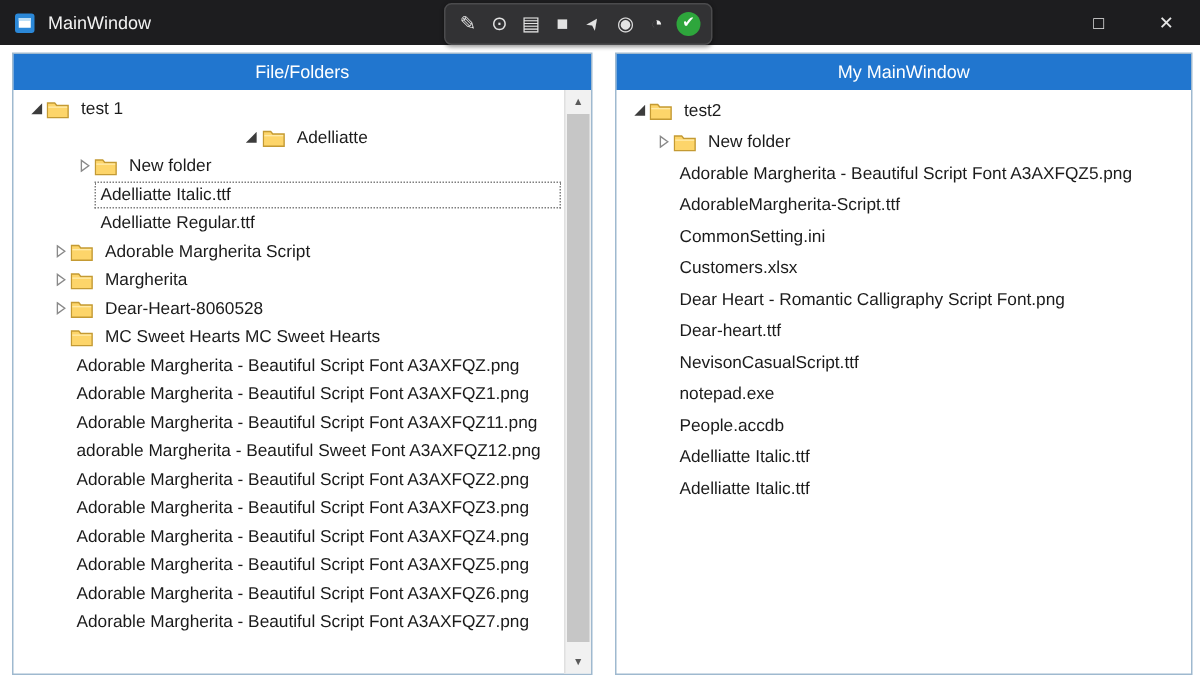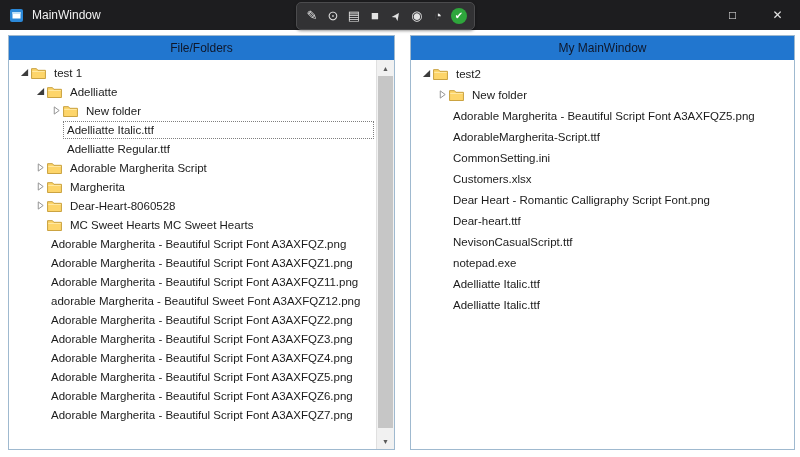--- a/index.html
+++ b/index.html
@@ -41,21 +41,21 @@
   }
 
   
   .panel{
     position:absolute;top:35px;bottom:7px;background:#ffffff;
     border:1px solid #9fb9cf;
   }
   .panel-left{left:8px;width:385px;}
   .panel-right{left:410px;width:383px;}
   .panel-header{
-    height:24px;background:#2176cf;color:#0f172a;font-size:12px;
+    height:24px;background:#2176cf;color:#ffffff;font-size:12px;
     display:flex;align-items:center;justify-content:center;
   }
 
   
   .tree{
     position:absolute;top:24px;left:0;right:0;bottom:0;
     overflow:hidden;padding-top:3px;
   }
   .panel-left .tree{right:17px;}
   .tree-row{
@@ -132,21 +132,21 @@
           </svg>
         </span>
         <span class="folder" data-name="folder-icon">
           <svg width="15" height="12" viewBox="0 0 16 13">
             <path d="M0.5 1.8 L5.8 1.8 L7.3 3.6 L15.5 3.6 L15.5 12.5 L0.5 12.5 Z" fill="#fdd56a" stroke="#c49a33" stroke-width="1"></path>
             <rect x="1.2" y="4.3" width="13.6" height="1" fill="#ffeaa8"></rect>
           </svg>
         </span>
         <span class="label" data-name="tree-item-label">test 1</span>
       </div>
-      <div class="tree-row" data-name="tree-item-folder" style="padding-left: 24px;">
+      <div class="tree-row" data-name="tree-item-folder" style="padding-left: 24px; justify-content: center;">
         <span class="expander" data-name="expander-expanded-icon">
           <svg width="9" height="9" viewBox="0 0 10 10">
             <path d="M9 1v8H1z" fill="#3c3c3c"></path>
           </svg>
         </span>
         <span class="folder" data-name="folder-icon">
           <svg width="15" height="12" viewBox="0 0 16 13">
             <path d="M0.5 1.8 L5.8 1.8 L7.3 3.6 L15.5 3.6 L15.5 12.5 L0.5 12.5 Z" fill="#fdd56a" stroke="#c49a33" stroke-width="1"></path>
             <rect x="1.2" y="4.3" width="13.6" height="1" fill="#ffeaa8"></rect>
           </svg>
@@ -333,20 +333,24 @@
       <div class="tree-row" data-name="tree-item-file" style="padding-left: 24px;">
         <span class="expander" data-name="expander-spacer"></span>
         <span class="label" data-name="tree-item-label">NevisonCasualScript.ttf</span>
       </div>
       <div class="tree-row" data-name="tree-item-file" style="padding-left: 24px; text-align: center;">
         <span class="expander" data-name="expander-spacer"></span>
         <span class="label" data-name="tree-item-label">notepad.exe</span>
       </div>
       <div class="tree-row" data-name="tree-item-file" style="padding-left: 24px;">
         <span class="expander" data-name="expander-spacer"></span>
+        <span class="label" data-name="tree-item-label">People.accdb</span>
+      </div>
+      <div class="tree-row" data-name="tree-item-file" style="padding-left: 24px;">
+        <span class="expander" data-name="expander-spacer"></span>
         <span class="label" data-name="tree-item-label">Adelliatte Italic.ttf</span>
       </div>
       <div class="tree-row" data-name="tree-item-file" style="padding-left: 24px;">
         <span class="expander" data-name="expander-spacer"></span>
         <span class="label" data-name="tree-item-label">Adelliatte Italic.ttf</span>
       </div>
     </div>
 </div>
 
 </body></html>

